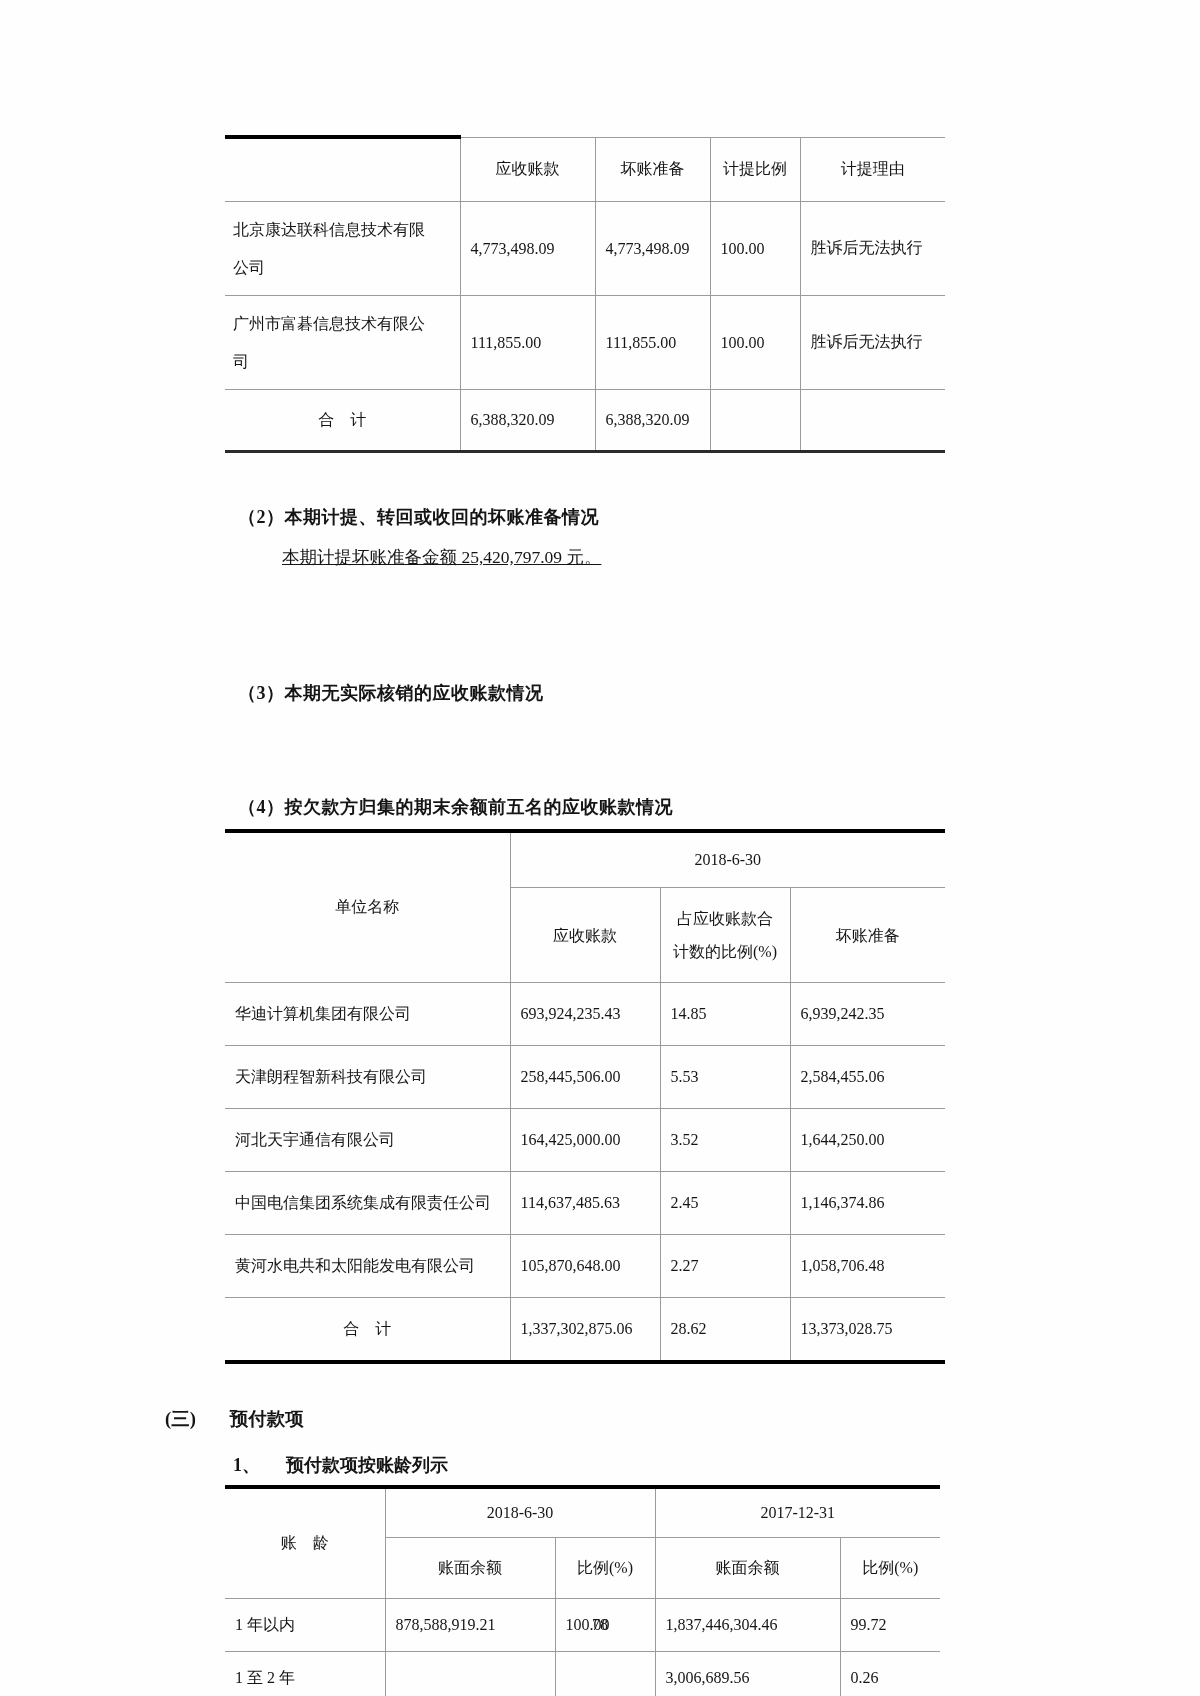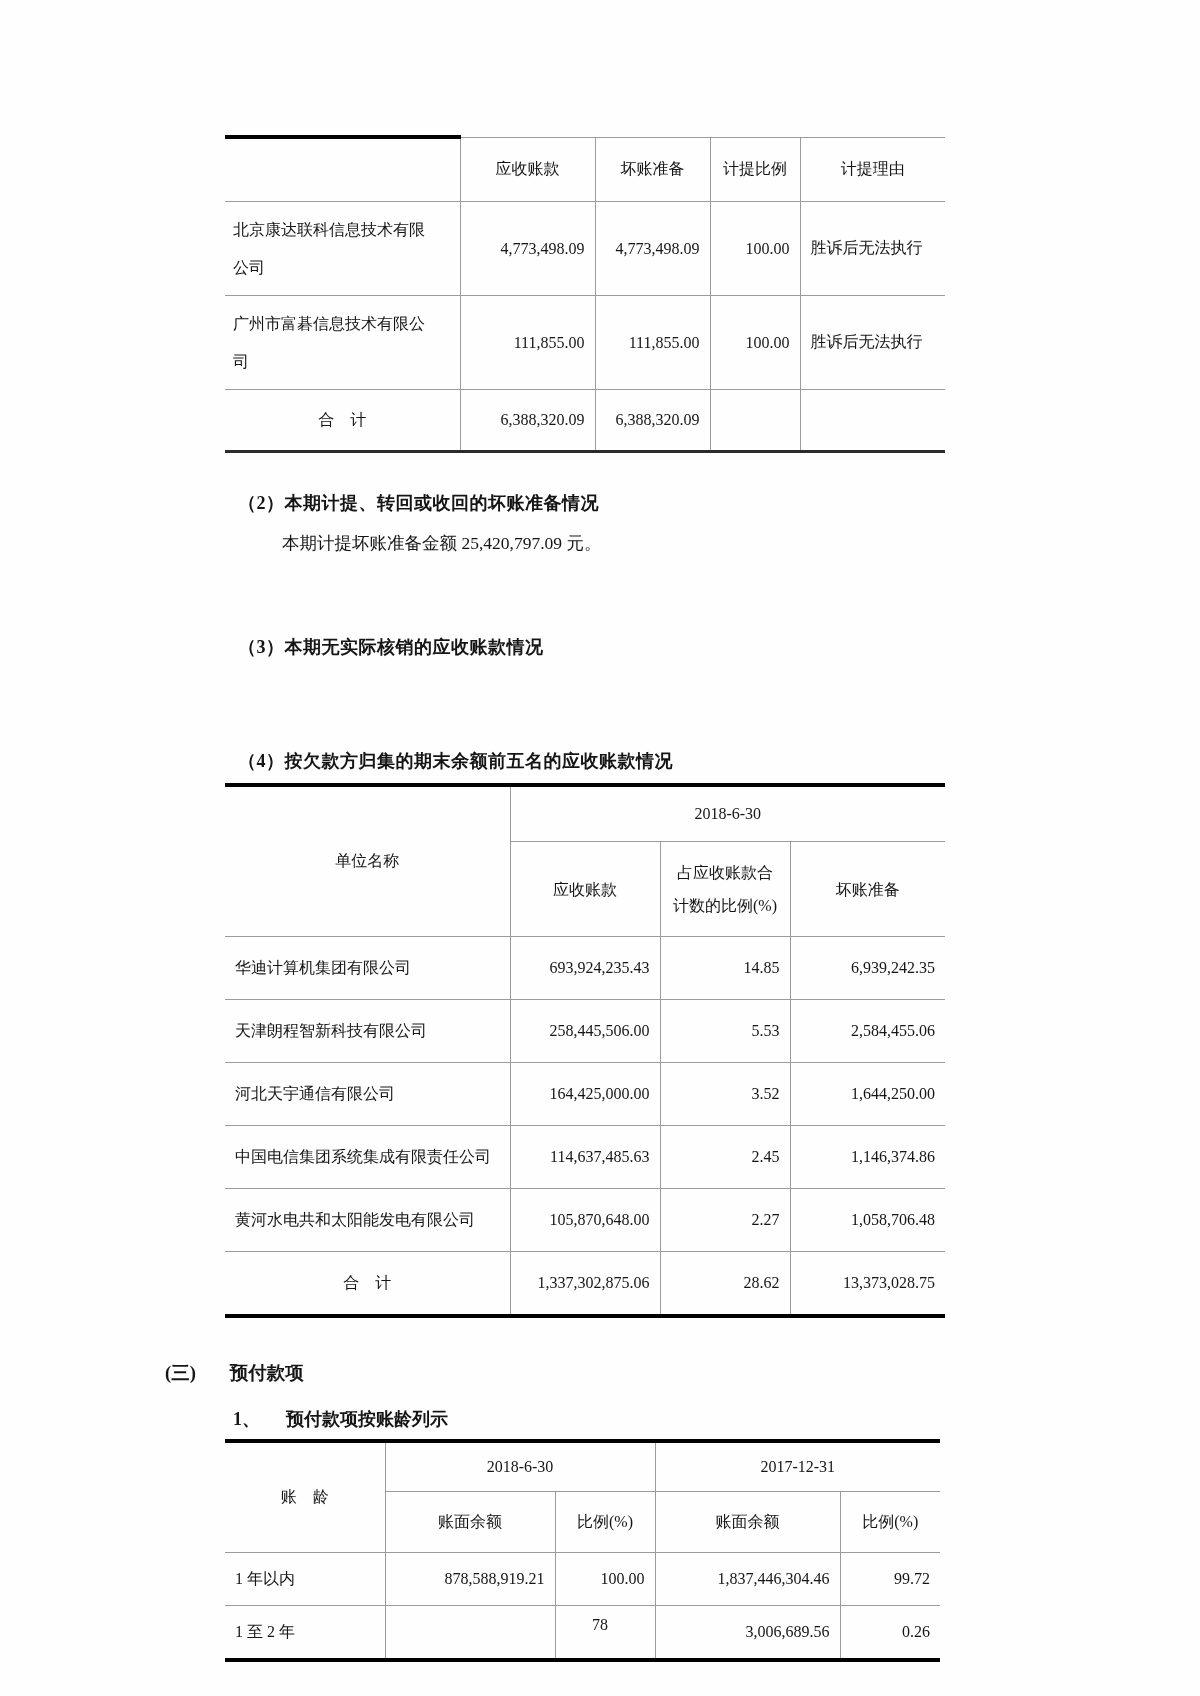--- a/index.html
+++ b/index.html
@@ -17,44 +17,45 @@
   .doc-table th, .doc-table td {
     border-top:1px solid #9b9b9b;
     border-right:1px solid #9b9b9b;
     font-weight:normal;
     font-size:16px;
     padding:6px 10px;
     vertical-align:middle;
     word-break:break-all;
   }
   .doc-table th:last-child, .doc-table td:last-child { border-right:none; }
-  .cell-num   { text-align:right; padding-right:13px; }
+  .cell-num   { text-align:left; padding-right:13px; }
   .cell-name  { text-align:left; padding-left:8px; }
   .cell-center{ text-align:center; }
   .cell-left  { text-align:left; padding-left:8px; }
 
   
   .t1 { margin:135px 0 0 225px; width:720px; border-bottom:3px solid #2b2b2b; }
   .t1 thead th { height:50px; text-align:center; }
   .t1 thead th:first-child { border-top:4px solid #000; }
   .t1 td { height:48px; }
   .t1 .cell-name { line-height:2.35; padding:9px 30px 9px 8px; }
 
   
   .sec-heading {
     margin-left:238px;
     font-size:18px; font-weight:bold;
     letter-spacing:0.5px;
   }
-  .h2 { margin-top:38px; }
-  .h3 { margin-top:80px; }
+  .h2 { margin-top:52px; }
+  .h3 { margin-top:112px; }
   .h4 { margin-top:90px; }
   .sec-body {
     margin:16px 9px 0 282px;
     font-size:17.5px;
+    text-decoration:underline;
   }
 
   
   .t2 { margin:10px 0 0 225px; width:720px;
         border-top:4px solid #000; border-bottom:4px solid #000; }
   .t2 .th-period { height:42px; text-align:center; }
   .t2 .th-unit   { text-align:center; }
   .t2 .th-sub    { height:82px; text-align:center; line-height:2.1; }
   .t2 td { height:50px; }
 

